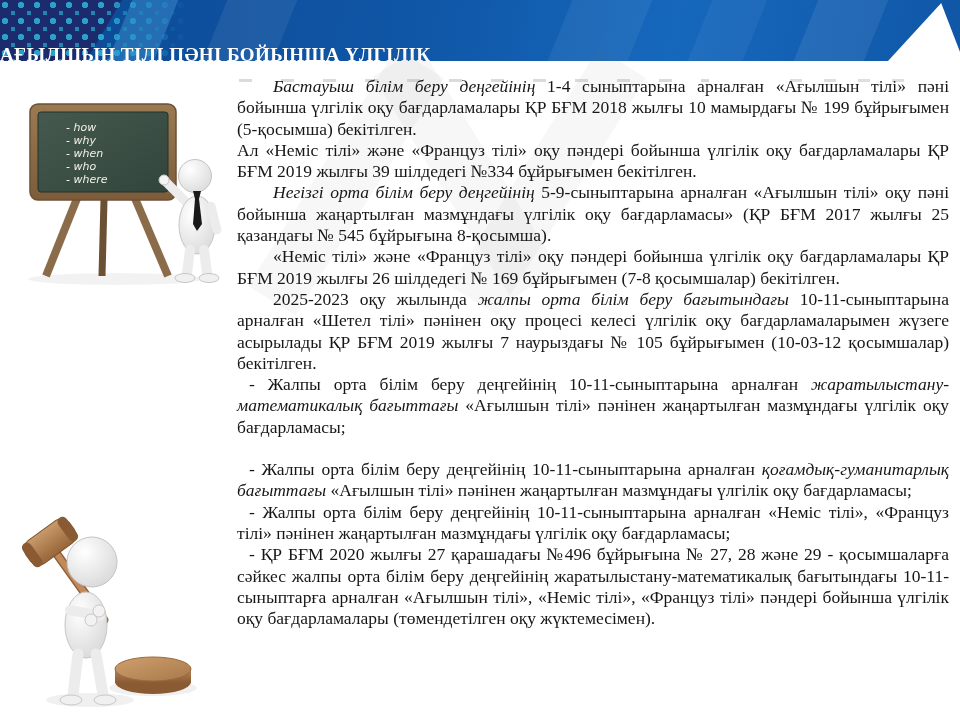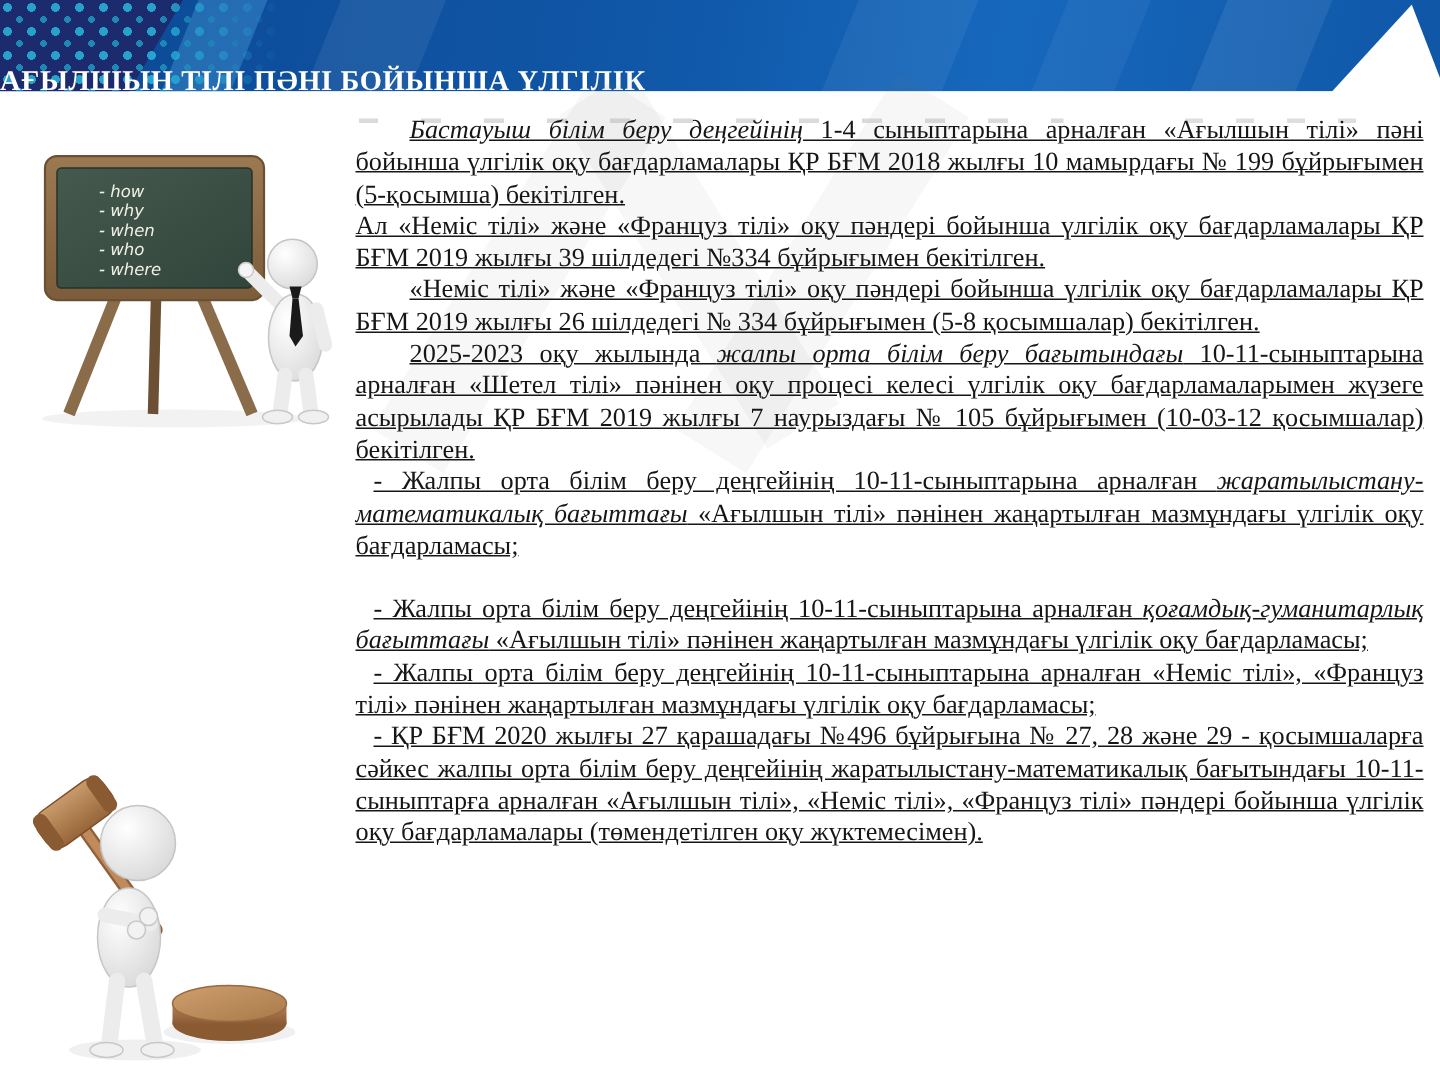--- a/index.html
+++ b/index.html
@@ -43,21 +43,21 @@
         background:repeating-linear-gradient(90deg,#aeaeae 0 12px,transparent 12px 34px);}
 
   
   figure{margin:0;}
   .blackboard{position:absolute;left:16px;top:78px;width:215px;height:208px;}
   .gavelfig{position:absolute;left:12px;top:490px;width:195px;height:225px;}
 
   
   .doc{position:absolute;left:237px;top:76px;width:712px;z-index:2;
        font-size:17.5px;line-height:21.3px;text-align:justify;color:var(--text-black);}
-  .doc p{margin:0;text-decoration:underline;}
+  .doc p{margin:0;}
   .doc p.gap{margin-top:21px;}
   .indent-full{text-indent:36px;}
   .indent-dash{text-indent:12px;}
   .indent-none{text-indent:0;}
   .it{font-style:italic;}
 </style>
 </head>
 <body>
 
 <div class="stage">
@@ -173,21 +173,22 @@
         <line x1="84" y1="164" x2="91" y2="205" stroke="#ececec" stroke-width="11" stroke-linecap="round"></line>
         <ellipse cx="59" cy="210" rx="11" ry="5" fill="#f0f0f0" stroke="#c8c8c8"></ellipse>
         <ellipse cx="93" cy="210" rx="11" ry="5" fill="#f0f0f0" stroke="#c8c8c8"></ellipse>
       </g>
     </svg>
   </figure>
 
   <main class="doc">
       <p class="para indent-full"><span class="it">Бастауыш білім беру деңгейінің</span><span> 1-4 сыныптарына арналған «Ағылшын тілі» пәні бойынша үлгілік оқу бағдарламалары ҚР БҒМ 2018 жылғы 10 мамырдағы № 199 бұйрығымен (5-қосымша) бекітілген.</span></p>
       <p class="para indent-none"><span>Ал «Неміс тілі» және «Француз тілі» оқу пәндері бойынша үлгілік оқу бағдарламалары ҚР БҒМ 2019 жылғы 39 шілдедегі №334 бұйрығымен бекітілген.</span></p>
-      <p class="para indent-full"><span>«Неміс тілі» және «Француз тілі» оқу пәндері бойынша үлгілік оқу бағдарламалары ҚР БҒМ 2019 жылғы 26 шілдедегі № 334 бұйрығымен (5-8 қосымшалар) бекітілген.</span></p>
+      <p class="para indent-full"><span class="it">Негізгі орта білім беру деңгейінің</span><span> 5-9-сыныптарына арналған «Ағылшын тілі» оқу пәні бойынша жаңартылған мазмұндағы үлгілік оқу бағдарламасы» (ҚР БҒМ 2017 жылғы 25 қазандағы № 545 бұйрығына 8-қосымша).</span></p>
+      <p class="para indent-full"><span>«Неміс тілі» және «Француз тілі» оқу пәндері бойынша үлгілік оқу бағдарламалары ҚР БҒМ 2019 жылғы 26 шілдедегі № 169 бұйрығымен (7-8 қосымшалар) бекітілген.</span></p>
       <p class="para indent-full"><span>2025-2023 оқу жылында </span><span class="it">жалпы орта білім беру бағытындағы</span><span> 10-11-сыныптарына арналған «Шетел тілі» пәнінен оқу процесі келесі үлгілік оқу бағдарламаларымен жүзеге асырылады ҚР БҒМ 2019 жылғы 7 наурыздағы № 105 бұйрығымен (10-03-12 қосымшалар) бекітілген.</span></p>
       <p class="para indent-dash"><span>- Жалпы орта білім беру деңгейінің 10-11-сыныптарына арналған </span><span class="it">жаратылыстану-математикалық бағыттағы</span><span> «Ағылшын тілі» пәнінен жаңартылған мазмұндағы үлгілік оқу бағдарламасы;</span></p>
       <p class="para indent-dash gap"><span>- Жалпы орта білім беру деңгейінің 10-11-сыныптарына арналған </span><span class="it">қоғамдық-гуманитарлық бағыттағы</span><span> «Ағылшын тілі» пәнінен жаңартылған мазмұндағы үлгілік оқу бағдарламасы;</span></p>
       <p class="para indent-dash"><span>- Жалпы орта білім беру деңгейінің 10-11-сыныптарына арналған «Неміс тілі», «Француз тілі» пәнінен жаңартылған мазмұндағы үлгілік оқу бағдарламасы;</span></p>
       <p class="para indent-dash"><span>- ҚР БҒМ 2020 жылғы 27 қарашадағы №496 бұйрығына № 27, 28 және 29 - қосымшаларға сәйкес жалпы орта білім беру деңгейінің жаратылыстану-математикалық бағытындағы 10-11-сыныптарға арналған «Ағылшын тілі», «Неміс тілі», «Француз тілі» пәндері бойынша үлгілік оқу бағдарламалары (төмендетілген оқу жүктемесімен).</span></p>
     </main>
 
 </div>
 
 </body></html>

